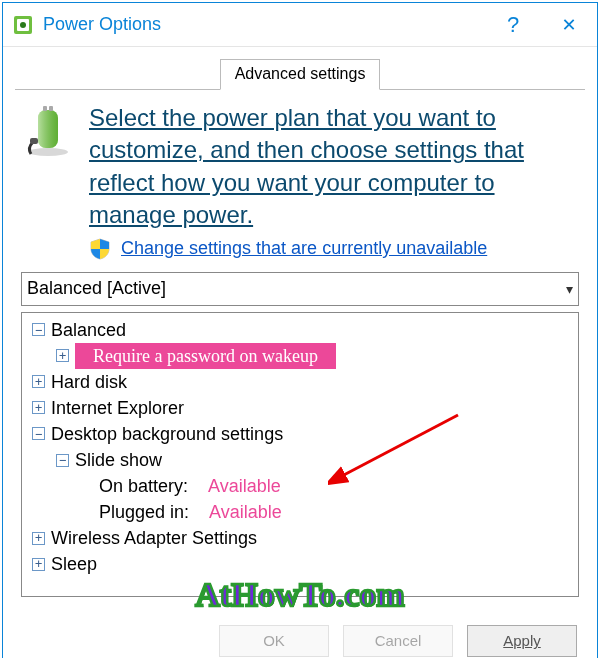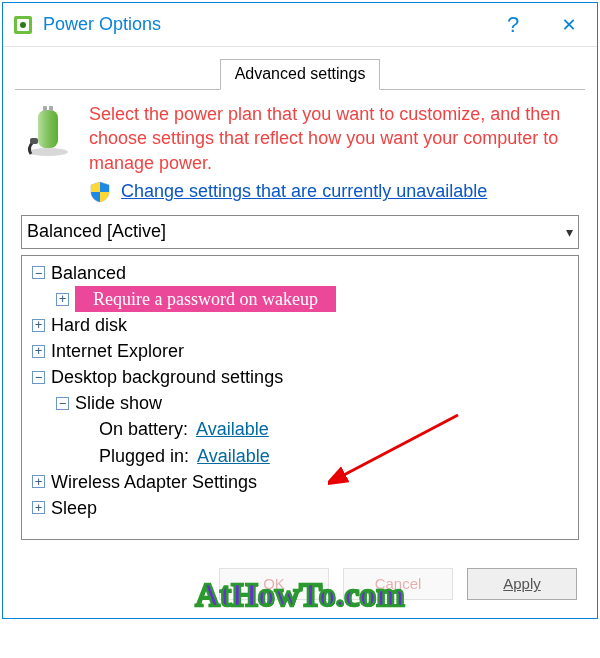--- a/index.html
+++ b/index.html
@@ -75,25 +75,26 @@
     gap: 14px;
     margin-bottom: 6px;
   }
   .battery-icon {
     width: 54px;
     height: 54px;
     flex-shrink: 0;
     margin-top: 2px;
   }
   .intro-text {
-    font-size: 18px;
+    font-size: 24px;
     line-height: 1.35;
-    color: #ef4444;
+    color: #0c4a6e;
     white-space: pre-line;
     overflow: hidden;
+    text-decoration: underline;
   }
   .linkrow {
     display: flex;
     align-items: center;
     gap: 10px;
     margin: 6px 0 12px 68px;
   }
   .shield {
     width: 22px;
     height: 22px;
@@ -150,40 +151,39 @@
   .lvl0 { padding-left: 4px; }
   .lvl1 { padding-left: 28px; }
   .lvl2 { padding-left: 52px; }
   .sel {
     background: #ec4899;
     color: #fff;
     padding: 0 18px;
     font-family: Liberation Serif, serif;
   }
   .val {
-    color: #0369a1;
-    margin-left: 8px;
-    text-decoration: underline;
+    color: #ec4899;
+    margin-left: 20px;
   }
   .buttons {
     display: flex;
     justify-content: flex-end;
     gap: 14px;
     padding: 18px 20px 18px 0;
   }
   .btn-std {
     width: 110px;
     height: 32px;
     border: 1px solid #aaa;
     background: #efefef;
     display: flex;
     align-items: center;
     justify-content: center;
     font-size: 15px;
-    color: #b91c1c;
+    color: #000000;
   }
   .btn-apply {
     text-decoration: underline;
     color: #555;
   }
   .arrow {
     position: absolute;
     left: 328px;
     top: 405px;
     pointer-events: none;

